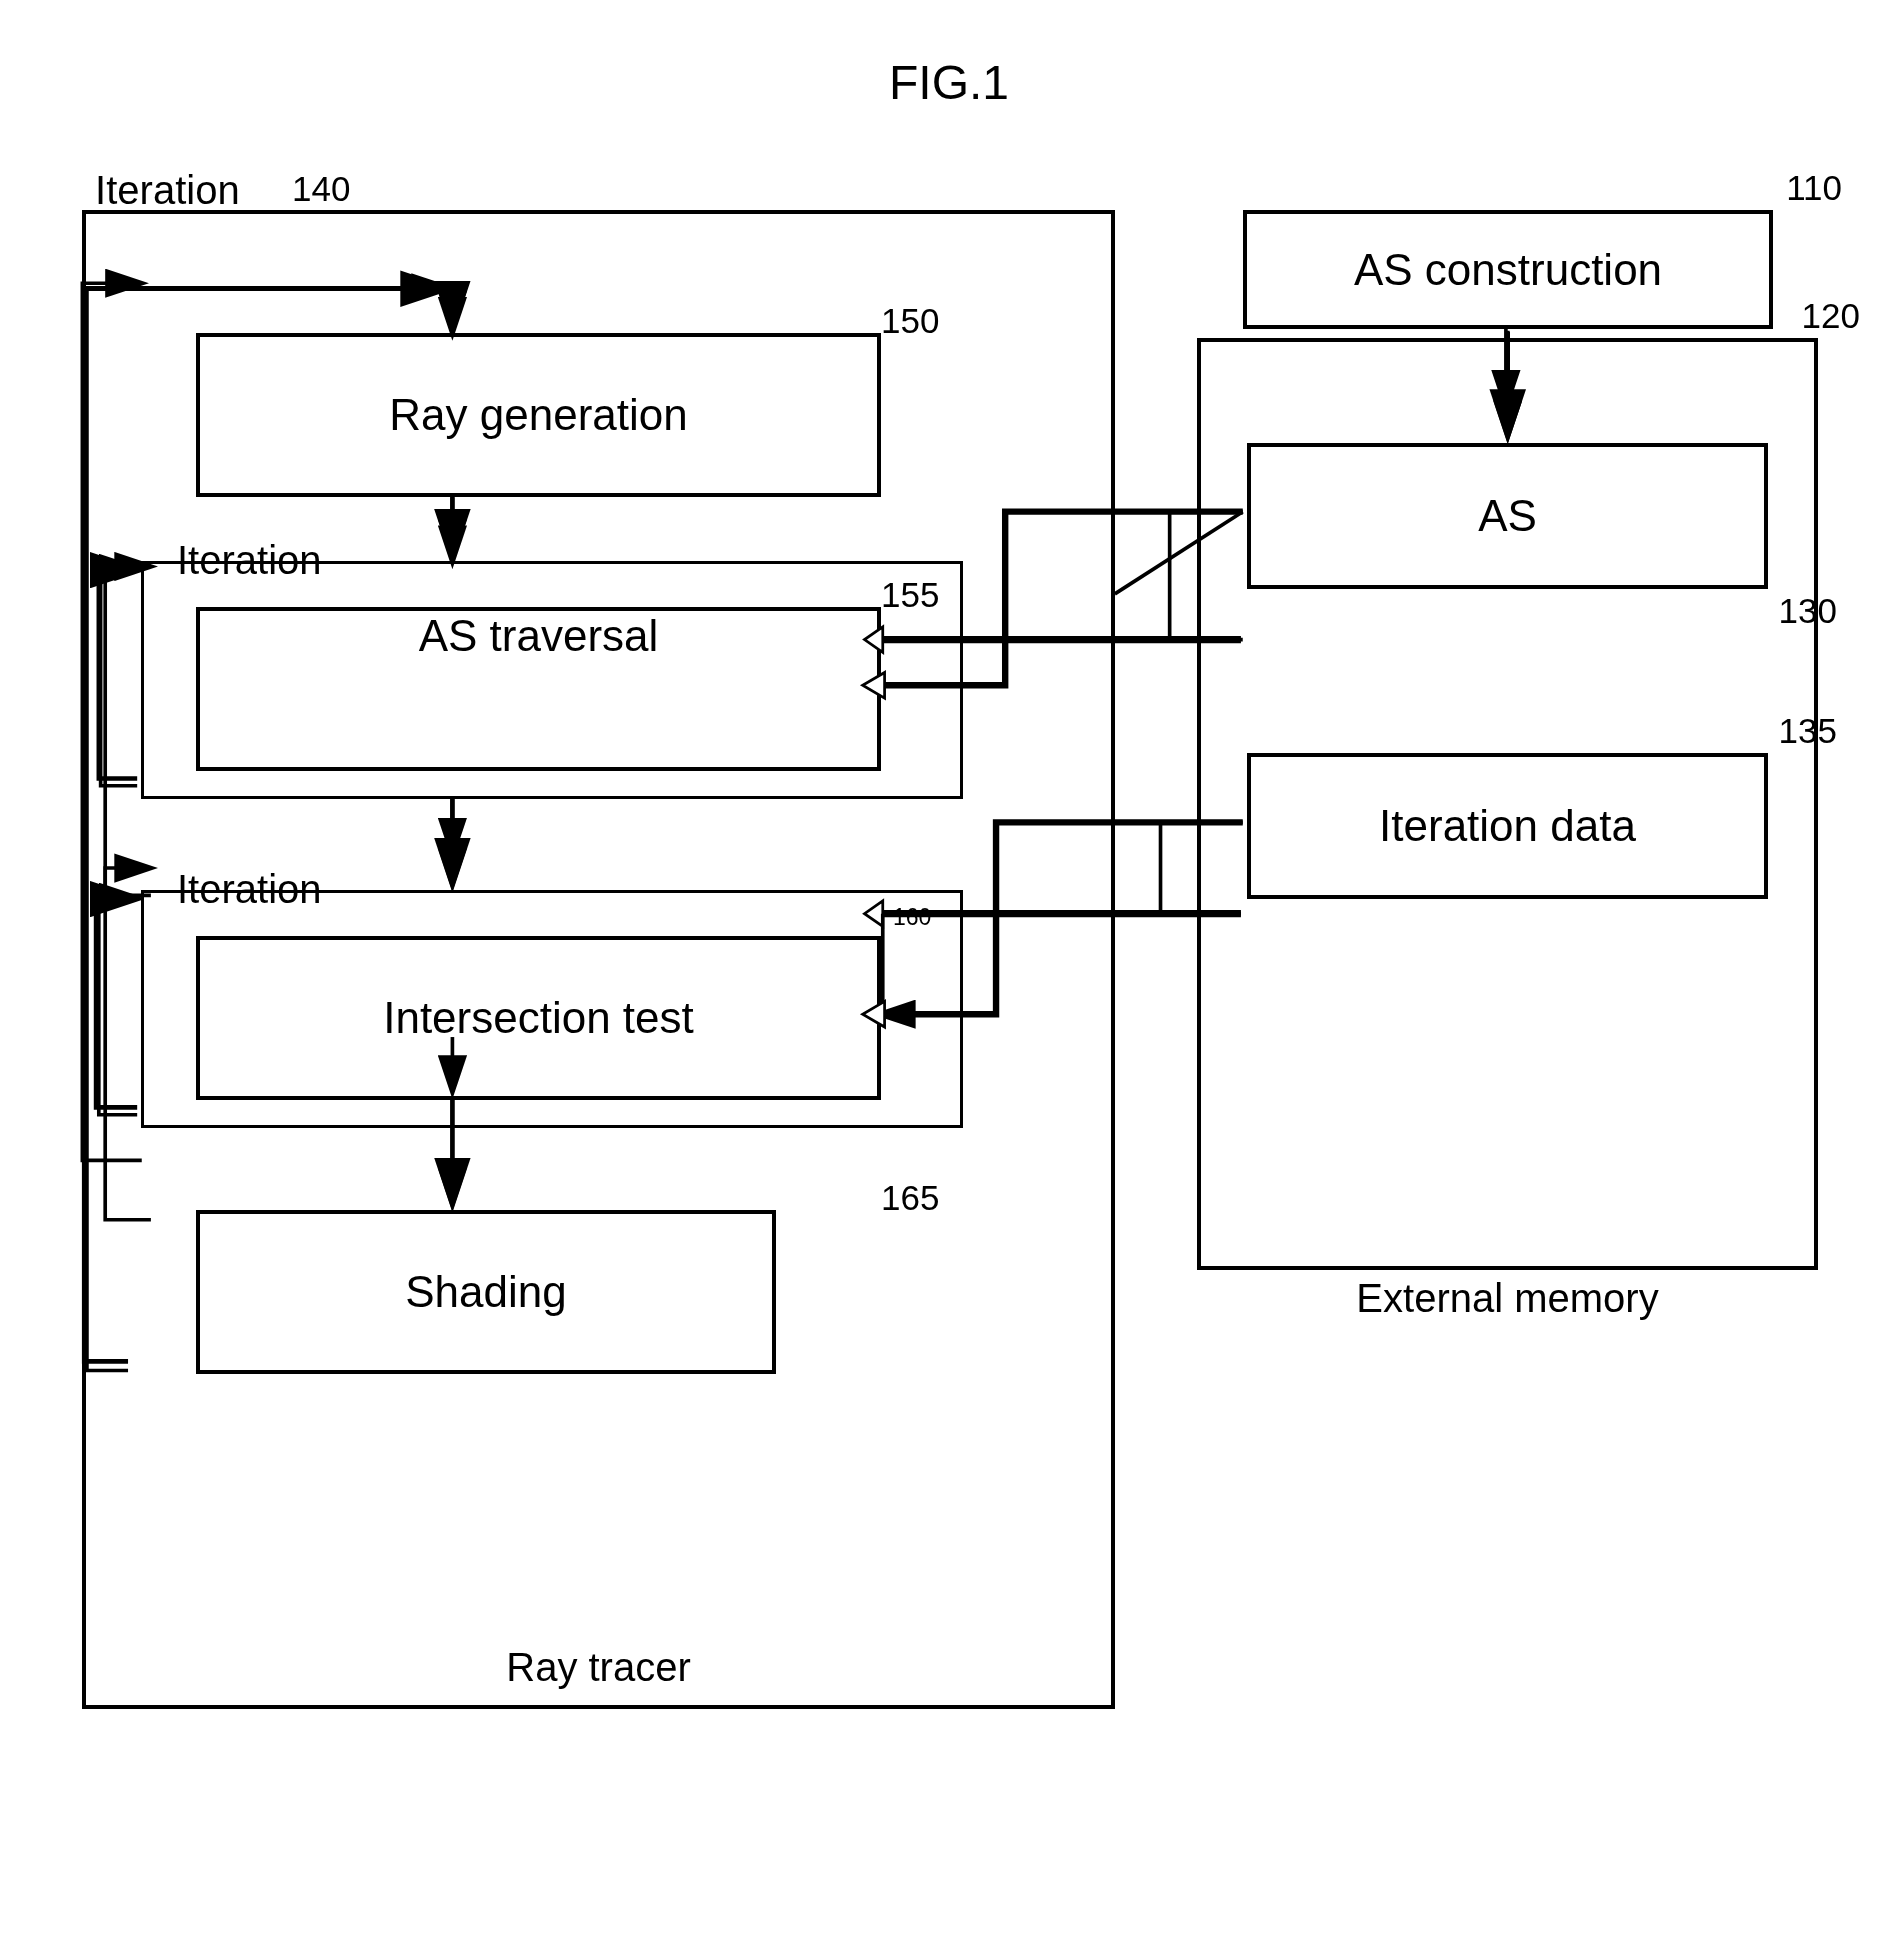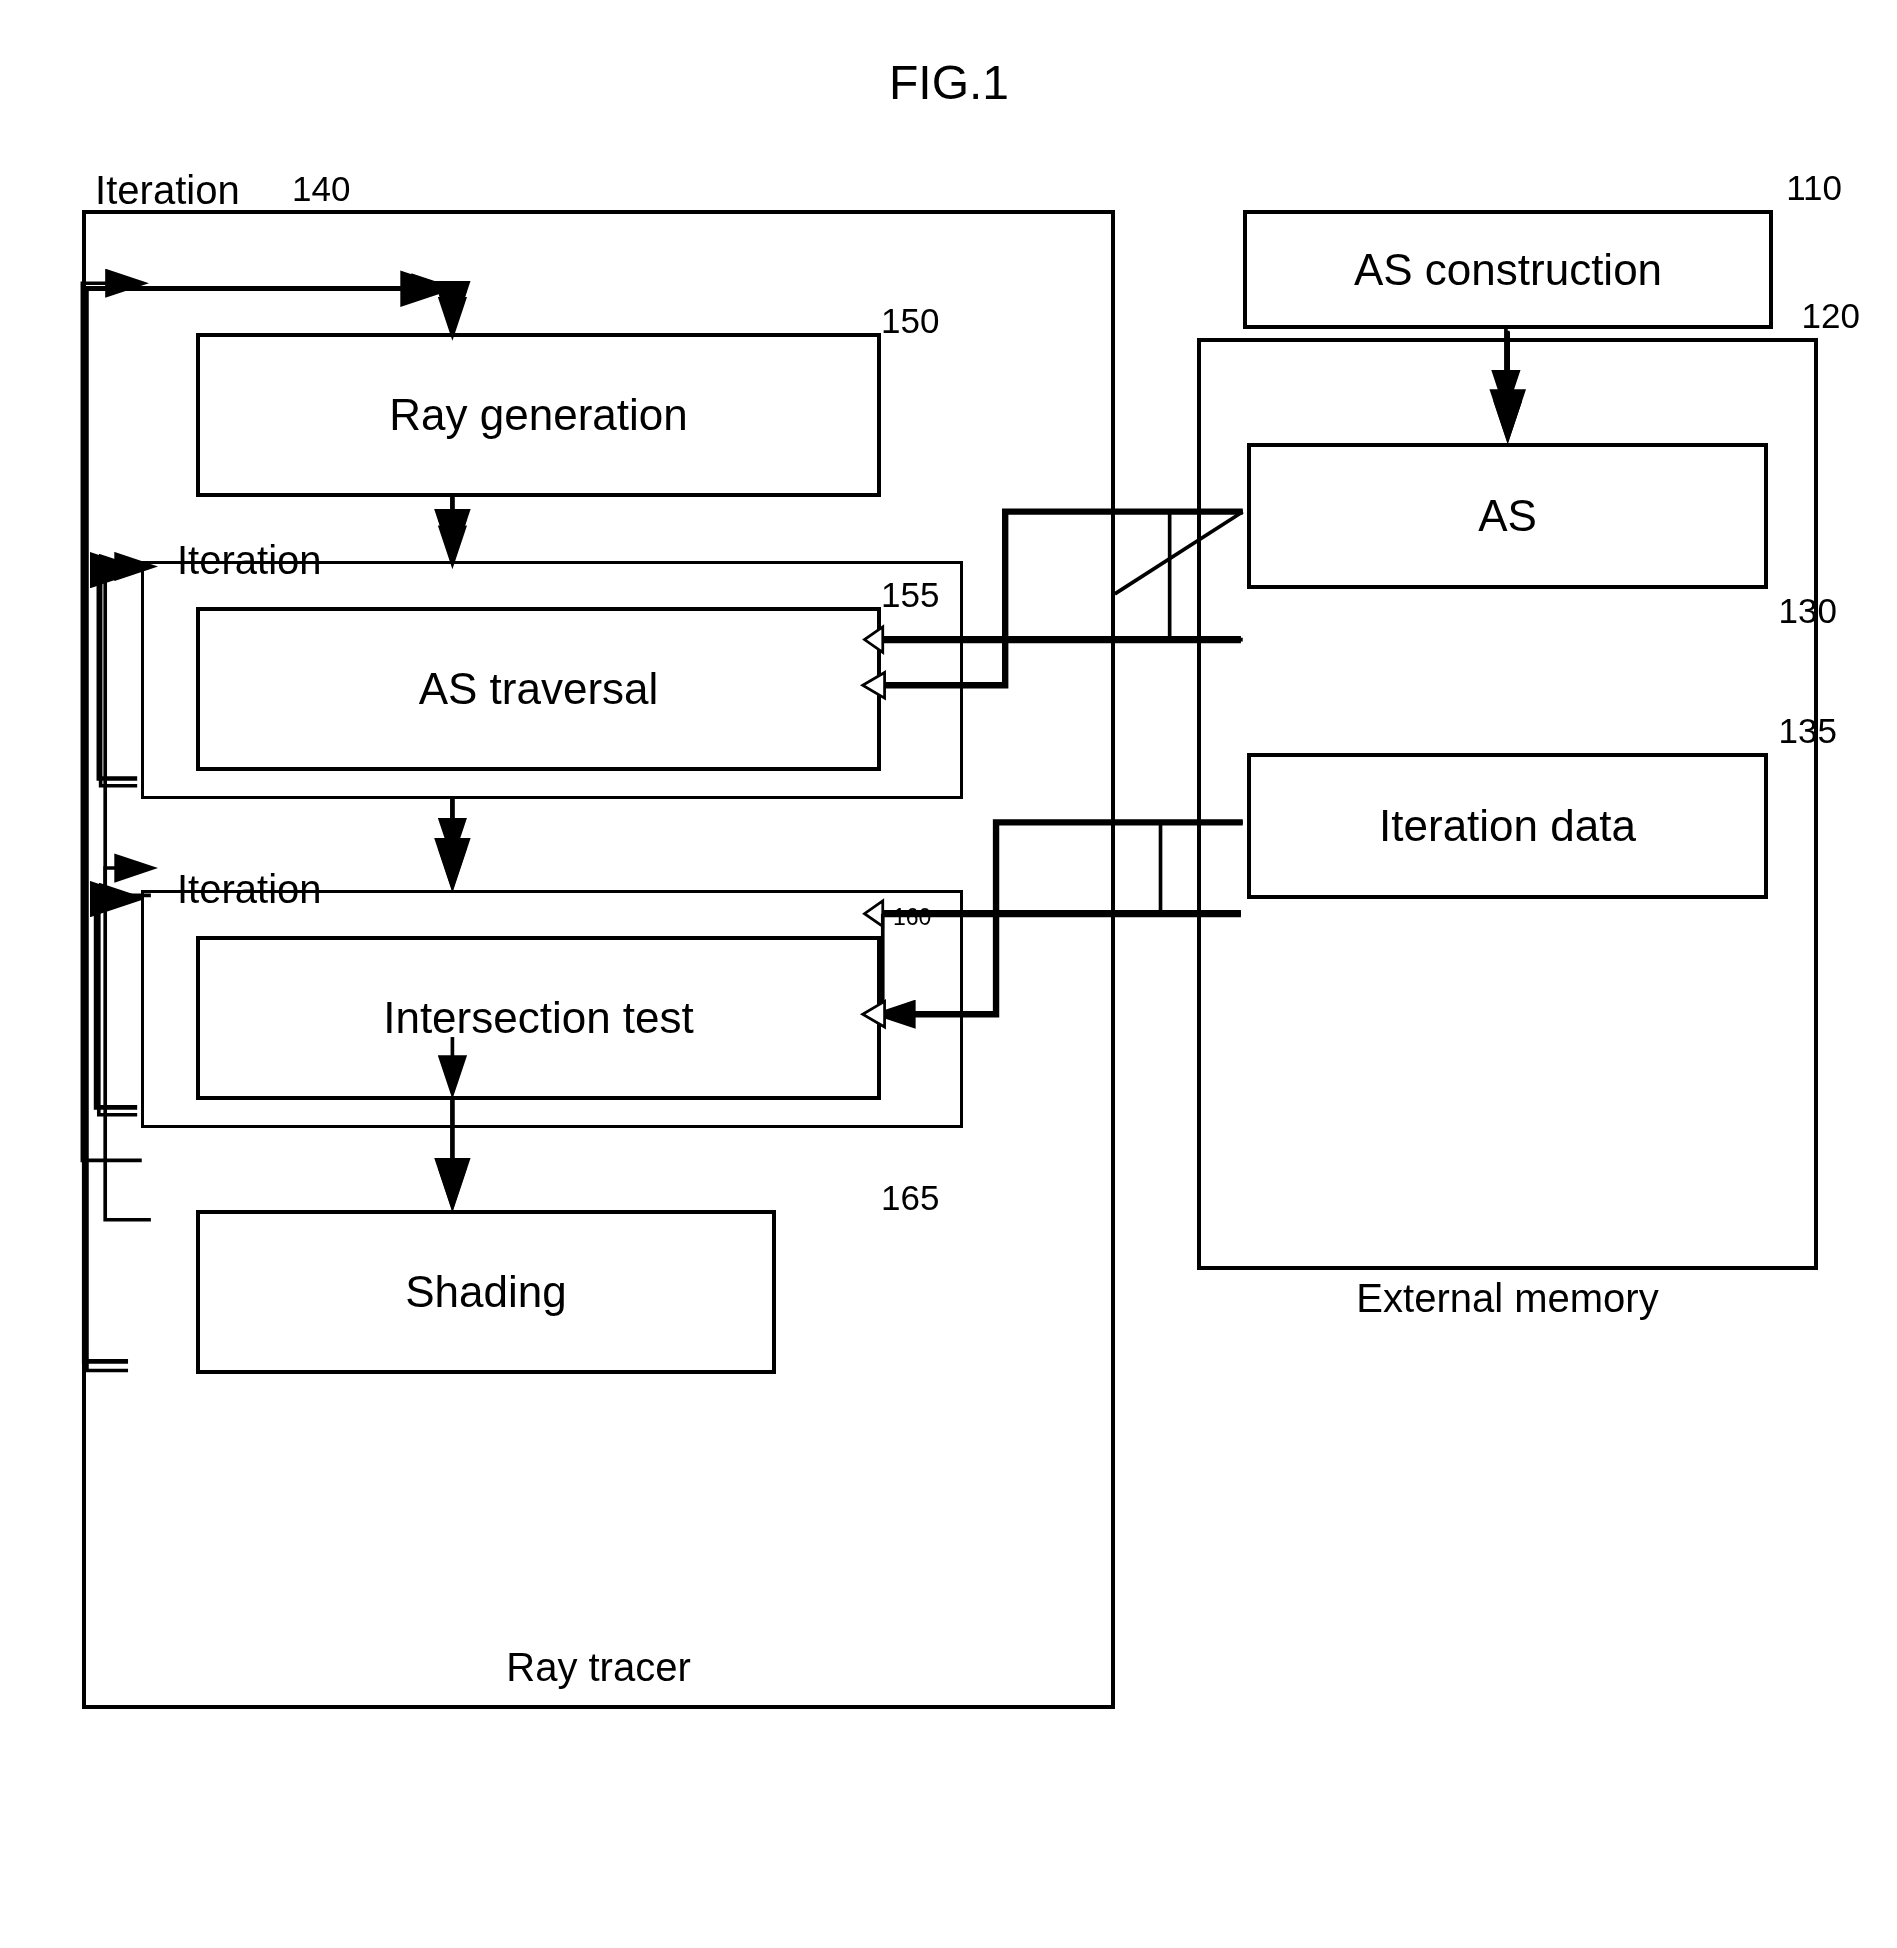--- a/index.html
+++ b/index.html
@@ -91,21 +91,20 @@
 
     
     .as-traversal-box {
       position: absolute;
       top: 393px;
       left: 110px;
       width: 685px;
       height: 164px;
       border: 4.6px solid #000;
       display: flex;
-      align-items: center;
       justify-content: center;
     }
 
     .ref-155 {
       position: absolute;
       top: 361px;
       left: 795px;
       font-size: 35px;
     }
 

